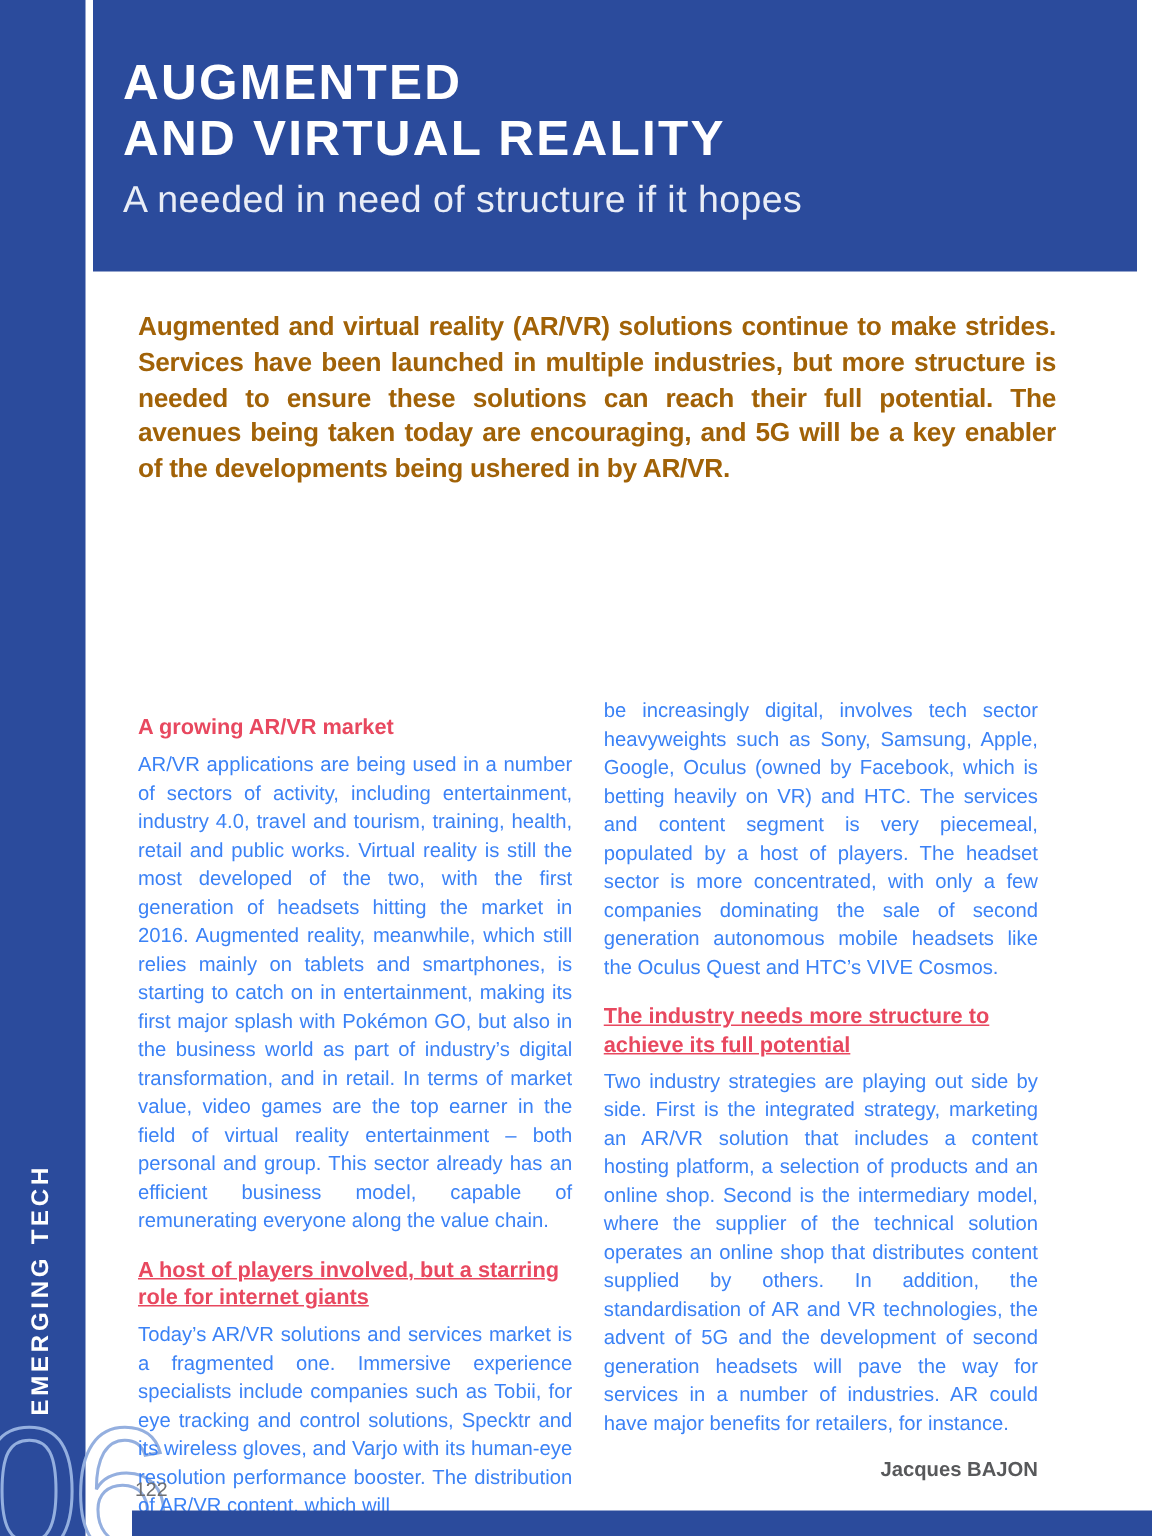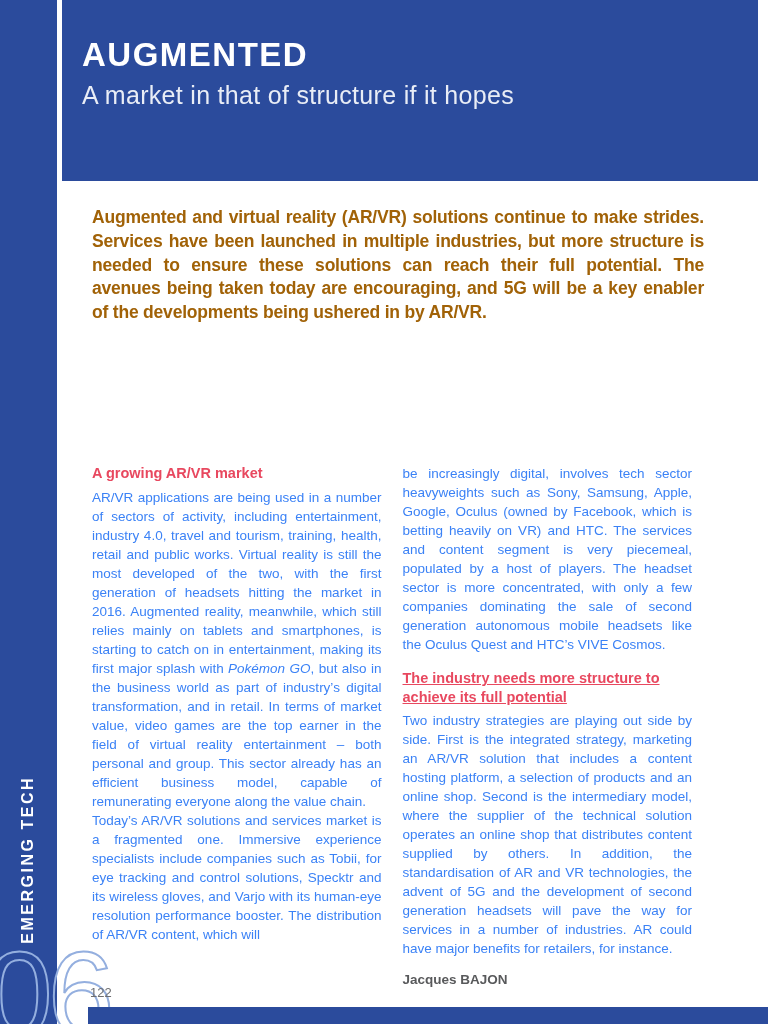--- a/index.html
+++ b/index.html
@@ -89,32 +89,33 @@
     display: flex;
     gap: 21px;
   }
   .col { flex: 1 1 0; }
   .red-heading {
     color: #e8485f;
     font-size: 14.5px;
     font-weight: bold;
     line-height: 1.28;
     margin-bottom: 5px;
+    margin-top: 12px;
   }
   .red-heading.spaced { margin-top: 15px; text-decoration: underline; }
   .body-para {
     color: #3b82f6;
     font-size: 13.5px;
     line-height: 19px;
     text-align: justify;
   }
-  .italic { font-style: italic; }
+  .italic { }
   .author {
     margin-top: 14px;
-    text-align: left;
+    text-align: right;
     color: #58595b;
     font-size: 13.5px;
     font-weight: bold;
   }
 
   
   .page-number {
     position: absolute;
     left: 90px;
     bottom: 24px;
@@ -133,32 +134,34 @@
 
 <div class="left-stripe"></div>
 
 <div class="section-label">EMERGING TECH</div>
 
 <div class="section-number">06</div>
 
 <div class="header-block">
   <div class="title">
     <div>AUGMENTED</div>
+    <div>AND VIRTUAL REALITY</div>
   </div>
   <div class="subtitle">
-    <div>A market in that of structure if it hopes</div>
+    <div>A needed in need of structure if it hopes</div>
   </div>
 </div>
 
 <div class="intro">Augmented and virtual reality (AR/VR) solutions continue to make strides. Services have been launched in multiple industries, but more structure is needed to ensure these solutions can reach their full potential. The avenues being taken today are encouraging, and 5G will be a key enabler of the developments being ushered in by AR/VR.</div>
 
 <div class="columns">
   <div class="col">
     <div class="red-heading">A growing AR/VR market</div>
     <div class="body-para"><span>AR/VR applications are being used in a number of sectors of activity, including entertainment, industry 4.0, travel and tourism, training, health, retail and public works. Virtual reality is still the most developed of the two, with the first generation of headsets hitting the market in 2016. Augmented reality, meanwhile, which still relies mainly on tablets and smartphones, is starting to catch on in entertainment, making its first major splash with </span><span class="italic">Pokémon GO</span><span>, but also in the business world as part of industry’s digital transformation, and in retail. In terms of market value, video games are the top earner in the field of virtual reality entertainment – both personal and group. This sector already has an efficient business model, capable of remunerating everyone along the value chain.</span></div>
+    <div class="red-heading spaced">A host of players involved, but a starring role for internet giants</div>
     <div class="body-para">Today’s AR/VR solutions and services market is a fragmented one. Immersive experience specialists include companies such as Tobii, for eye tracking and control solutions, Specktr and its wireless gloves, and Varjo with its human-eye resolution performance booster. The distribution of AR/VR content, which will</div>
   </div>
   <div class="col">
     <div class="body-para">be increasingly digital, involves tech sector heavyweights such as Sony, Samsung, Apple, Google, Oculus (owned by Facebook, which is betting heavily on VR) and HTC. The services and content segment is very piecemeal, populated by a host of players. The headset sector is more concentrated, with only a few companies dominating the sale of second generation autonomous mobile headsets like the Oculus Quest and HTC’s VIVE Cosmos.</div>
     <div class="red-heading spaced">The industry needs more structure to achieve its full potential</div>
     <div class="body-para">Two industry strategies are playing out side by side. First is the integrated strategy, marketing an AR/VR solution that includes a content hosting platform, a selection of products and an online shop. Second is the intermediary model, where the supplier of the technical solution operates an online shop that distributes content supplied by others. In addition, the standardisation of AR and VR technologies, the advent of 5G and the development of second generation headsets will pave the way for services in a number of industries. AR could have major benefits for retailers, for instance.</div>
     <div class="author">Jacques BAJON</div>
   </div>
 </div>
 

